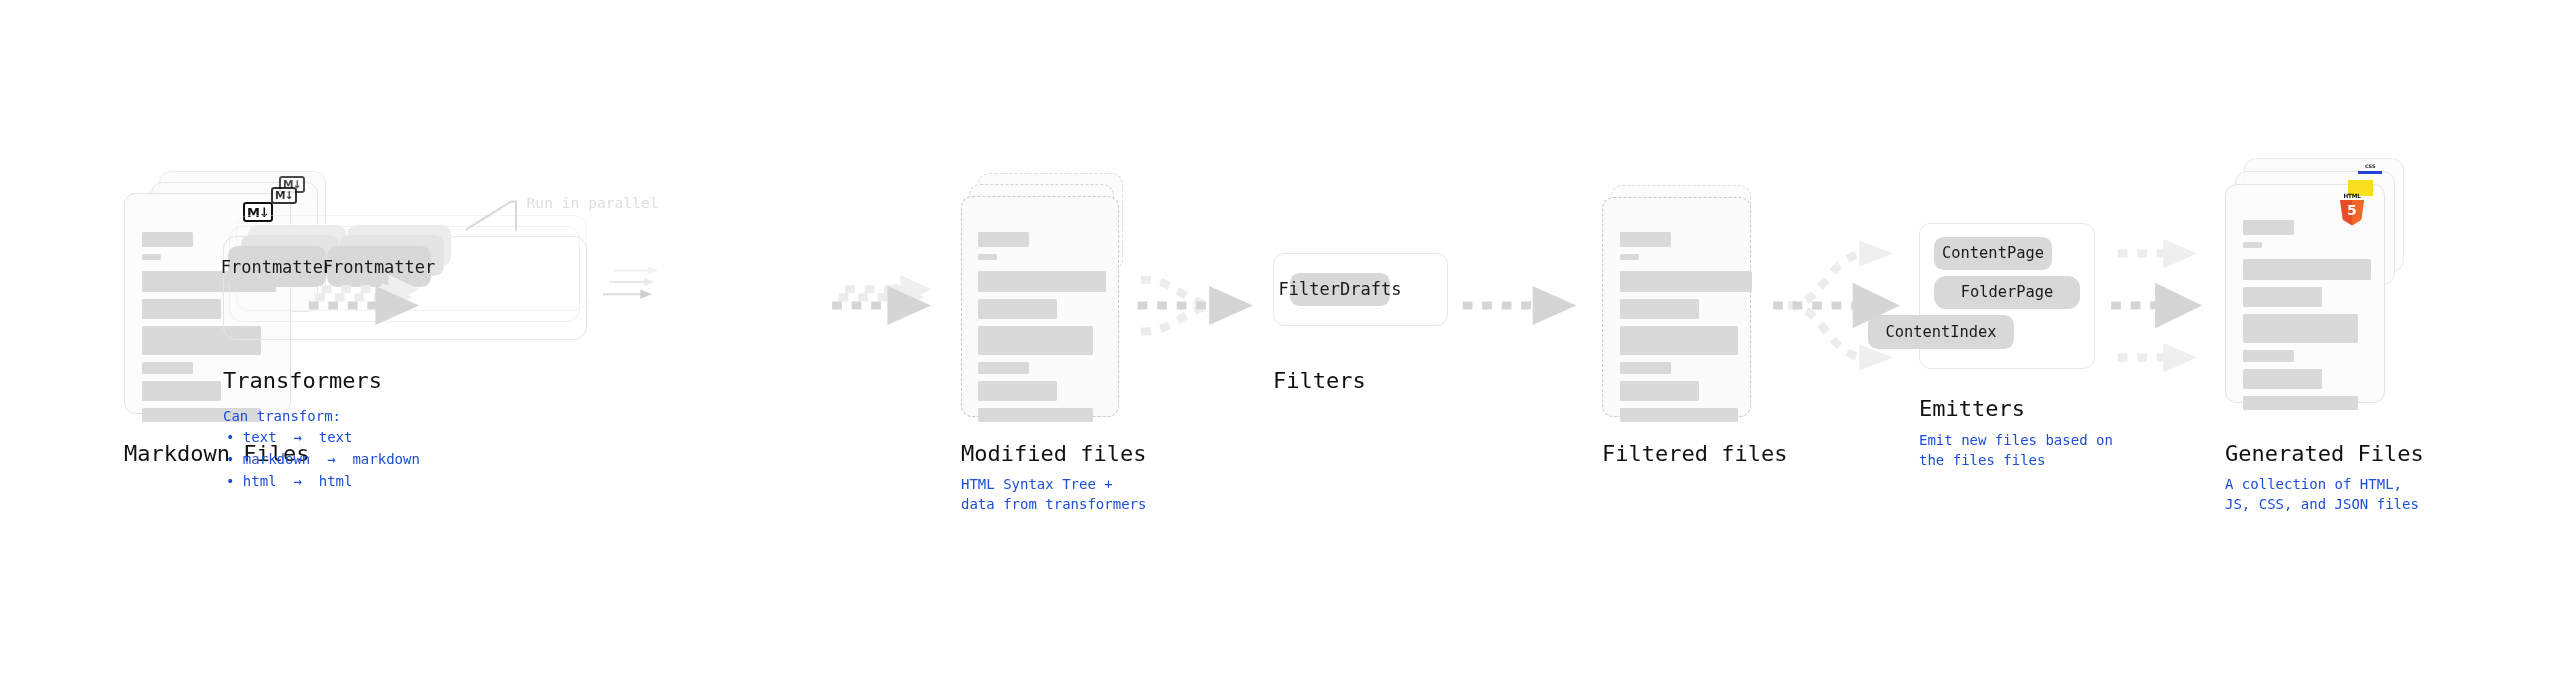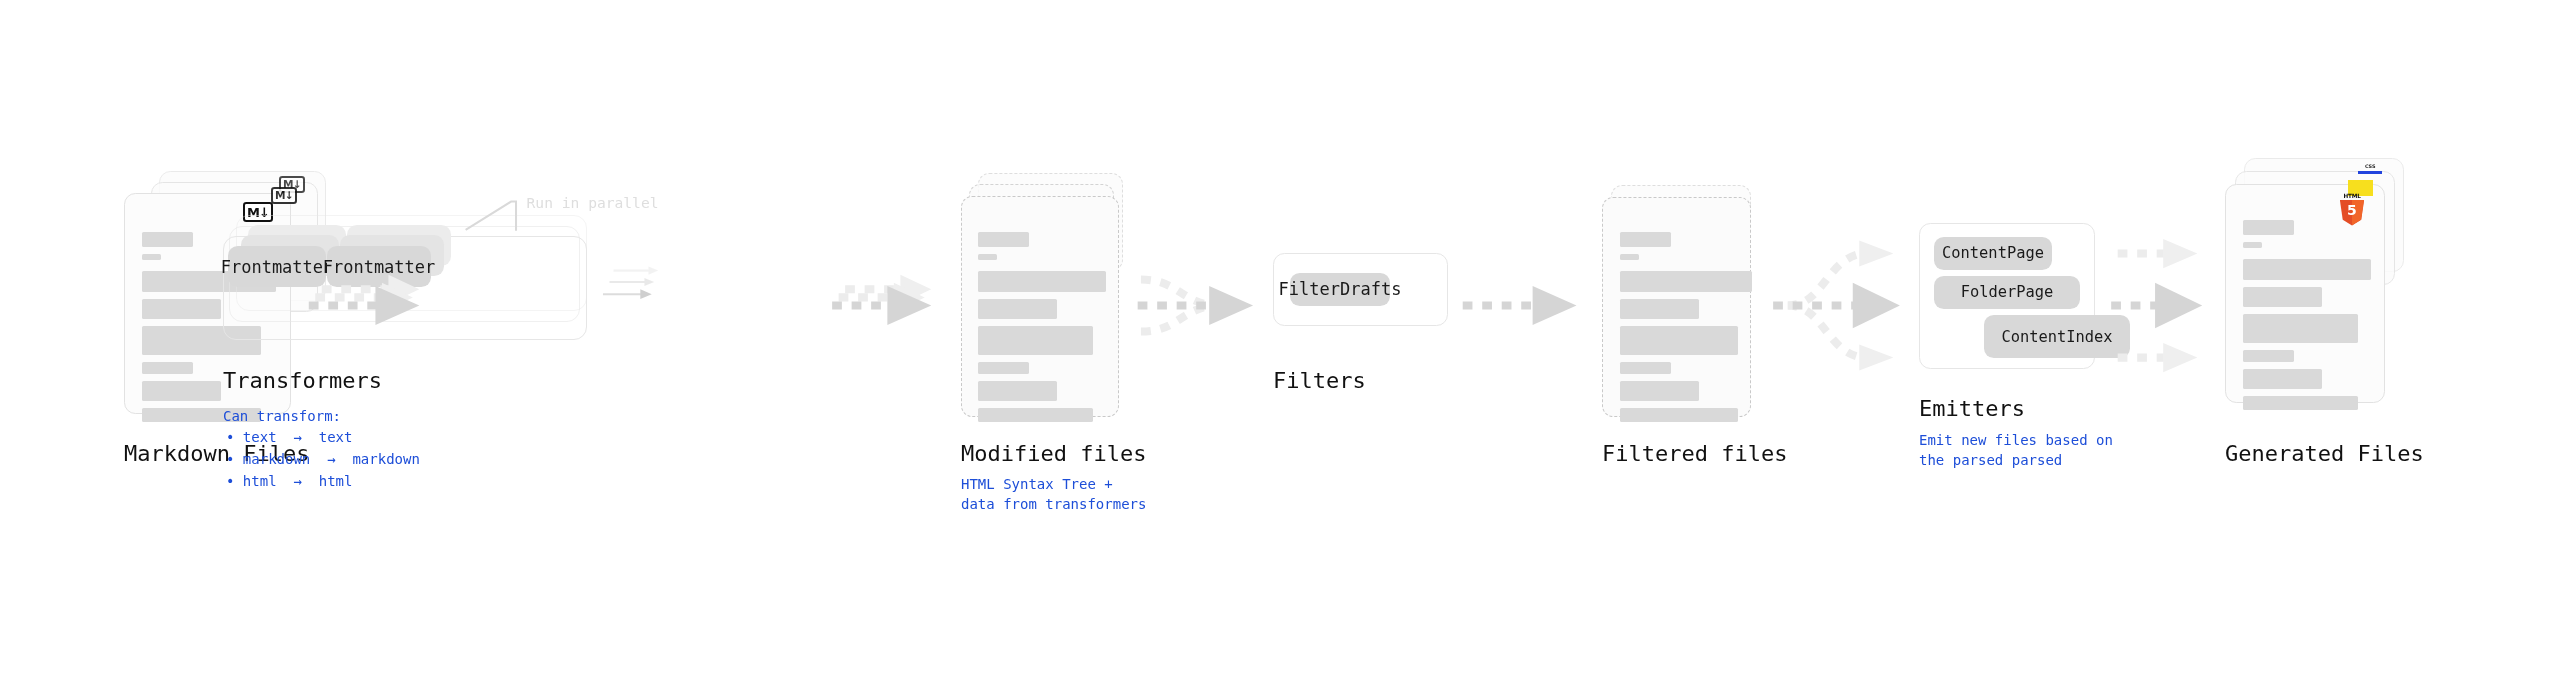--- a/index.html
+++ b/index.html
@@ -190,30 +190,30 @@
       <div class="bar" style="width:118px; height:14.6px;"></div>
     </div>
   </div>
   <div class="title" style="left:1602px; top:441px;">Filtered files</div>
 
   <div>
     <div class="groupbox" style="left:1919px; top:223px; width:176px; height:146px; border-radius:11.4px;"></div>
     <div class="chip" style="left:1934px; top:237px; width:118px; height:32.5px; font-size:15.4px;">
       <span>ContentPage</span>
     </div>
-    <div class="chip" style="left:1934px; top:276px; width:146px; height:32.5px; font-size:15.4px;">
+    <div class="chip" style="left:1934px; top:276px; width:146px; height:32.5px; font-size:15.4px;border-radius:12px;">
       <span>FolderPage</span>
     </div>
-    <div class="chip" style="left:1984px; top:315px; width:146px; height:43px; font-size:15.4px;">
+    <div class="chip" style="left:1868px; top:315px; width:146px; height:34px; font-size:15.4px;">
       <span>ContentIndex</span>
     </div>
   </div>
   <div class="title" style="left:1919px; top:396px;">Emitters</div>
   <div class="subtitle" style="left:1919px; top:430px;">Emit new files based on
-the parsed parsed</div>
+the files files</div>
 
   <div class="stack">
     <div class="card behind2" style="left:2244px; top:158px; width:160px; height:114px;"></div>
     <div class="card behind1" style="left:2235px; top:171px; width:160px; height:114px;"></div>
     <div class="card" style="left:2225px; top:184px; width:160px; height:219px;"></div>
 
     <div class="css-badge" style="left:2358px; top:164px;">
       <div class="t">CSS</div>
       <div class="u"></div>
     </div>
@@ -230,20 +230,22 @@
       <div class="bar" style="width:18.7px;  height:5.7px;  margin-bottom:11.4px;"></div>
       <div class="bar" style="width:128px; height:21px;"></div>
       <div class="bar" style="width:79px;  height:19.5px;"></div>
       <div class="bar" style="width:115px; height:29px;"></div>
       <div class="bar" style="width:51px;  height:11.4px;"></div>
       <div class="bar" style="width:79px;  height:19.5px;"></div>
       <div class="bar" style="width:115px; height:14.6px;"></div>
     </div>
   </div>
   <div class="title" style="left:2225px; top:441px;">Generated Files</div>
+  <div class="subtitle" style="left:2225px; top:474px;">A collection of HTML,
+JS, CSS, and JSON files</div>
 
   <svg class="ov" viewBox="0 0 3170 838">
     <defs>
       <style>
         .dash   { stroke:#d5d5d5; stroke-width:10; stroke-dasharray:12 12; fill:none; }
         .dashlt { stroke:#ececec; stroke-width:10; stroke-dasharray:12 12; fill:none; }
         .head   { fill:#d5d5d5; }
         .headlt { fill:#efefef; }
         .thin   { stroke:#dcdcdc; stroke-width:2.5; fill:none; }
         .leader { stroke:#d9d9d9; stroke-width:2.5; fill:none; }

